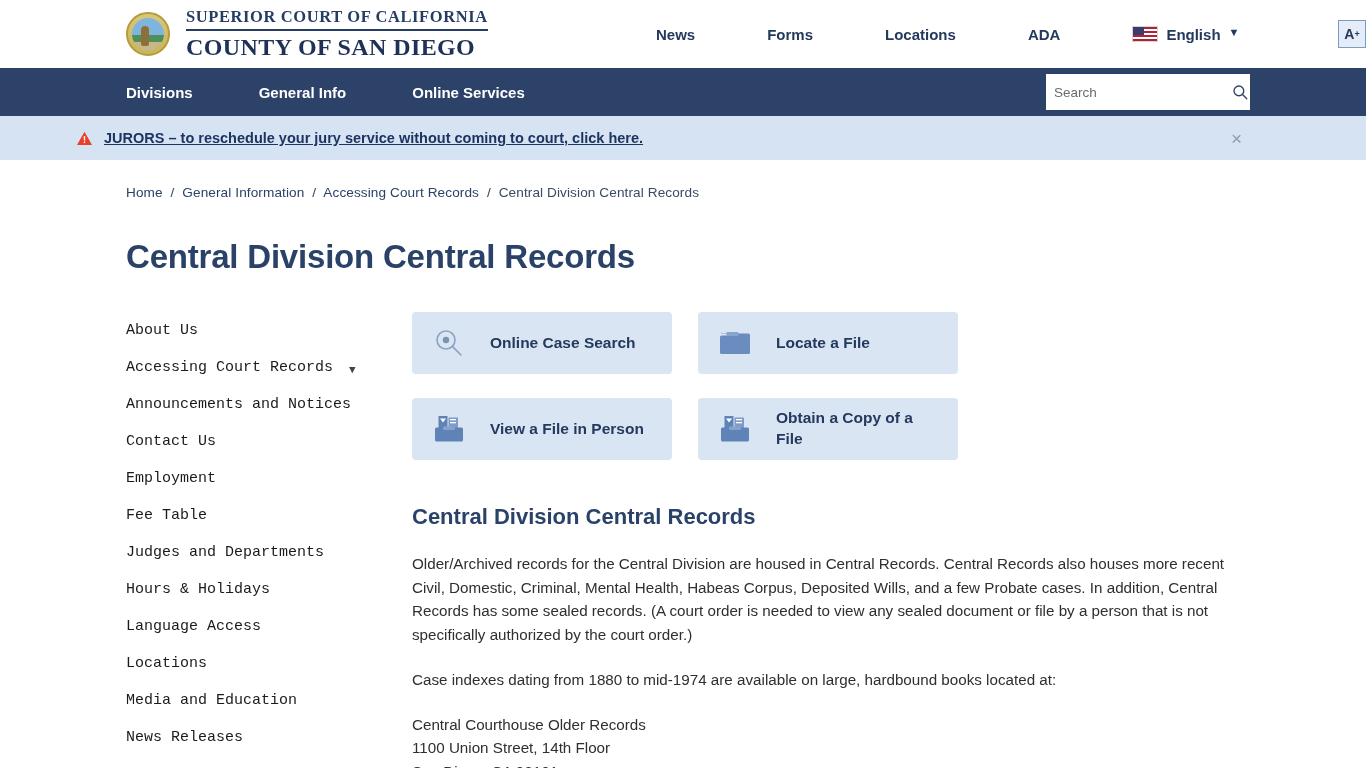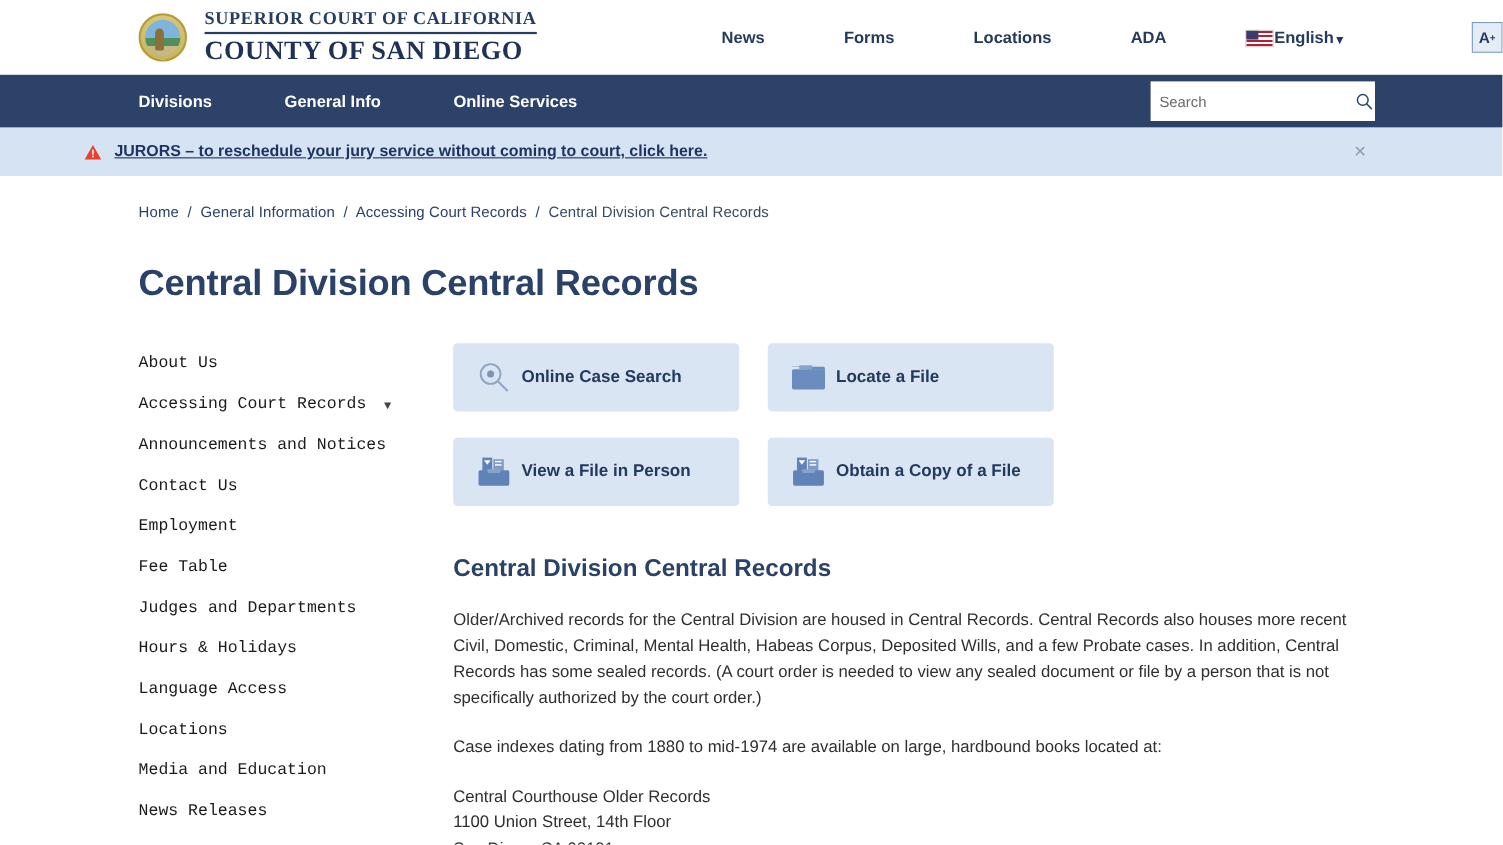--- a/index.html
+++ b/index.html
@@ -88,21 +88,22 @@
     font-size: 15px;
     font-weight: bold;
     color: #23395d;
     text-decoration: none;
     padding: 0 36px;
     white-space: nowrap;
     cursor: pointer;
   }
   .lang-select {
     display: flex;
-    align-items: flex-end;
+    align-items: flex-start;
+    gap: 8px;
     padding: 0 14px 0 36px;
     cursor: pointer;
   }
   .flag {
     width: 26px; height: 16px;
     background:
       linear-gradient(#b22234 0 14.2%, #fff 14.2% 28.5%, #b22234 28.5% 42.8%,
                       #fff 42.8% 57.1%, #b22234 57.1% 71.4%, #fff 71.4% 85.7%, #b22234 85.7% 100%);
     position: relative;
     border: 1px solid #d5d5d5;
@@ -244,21 +245,21 @@
   .content { flex: 1; padding-left: 2px; }
 
   .tiles { display: flex; flex-wrap: wrap; gap: 24px 26px; }
   .tile {
     background: #d9e5f3;
     border-radius: 4px;
     height: 62px;
     display: flex;
     align-items: center;
     padding: 0 20px;
-    gap: 8px;
+    gap: 24px;
     cursor: pointer;
     width: 260px;
   }
   .tile-icon { width: 34px; height: 34px; flex: 0 0 auto; }
   .tile-label {
     font-size: 15.5px;
     font-weight: bold;
     color: #23395d;
     line-height: 1.35;
   }

